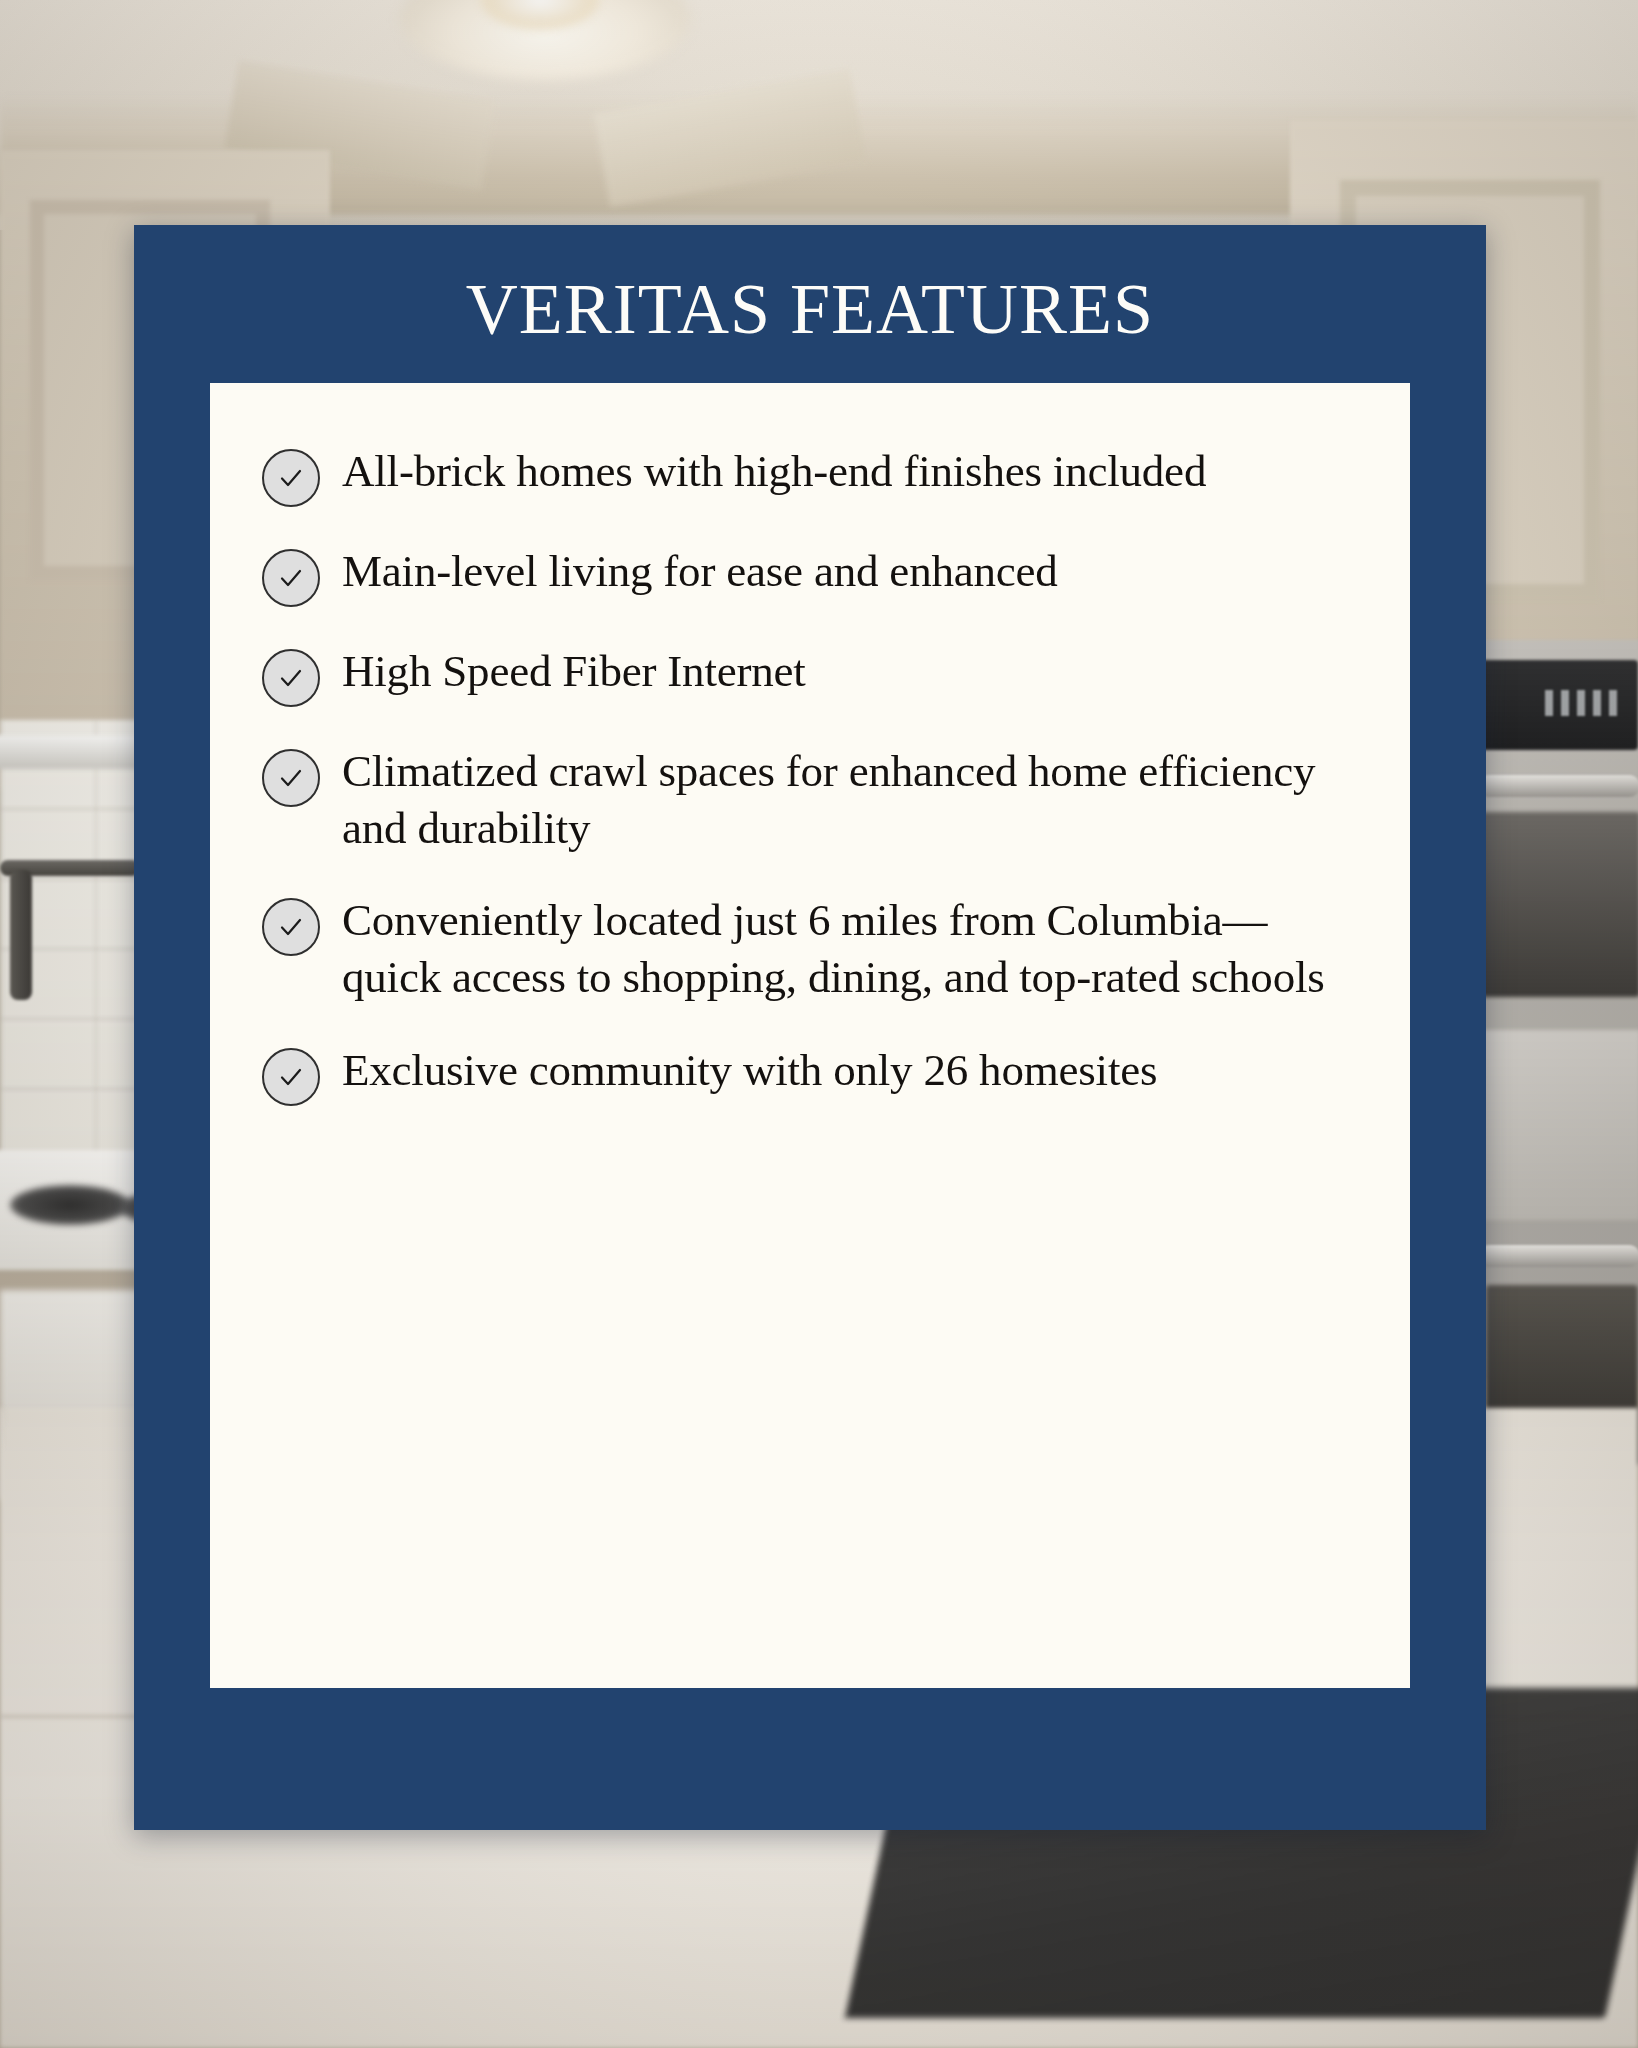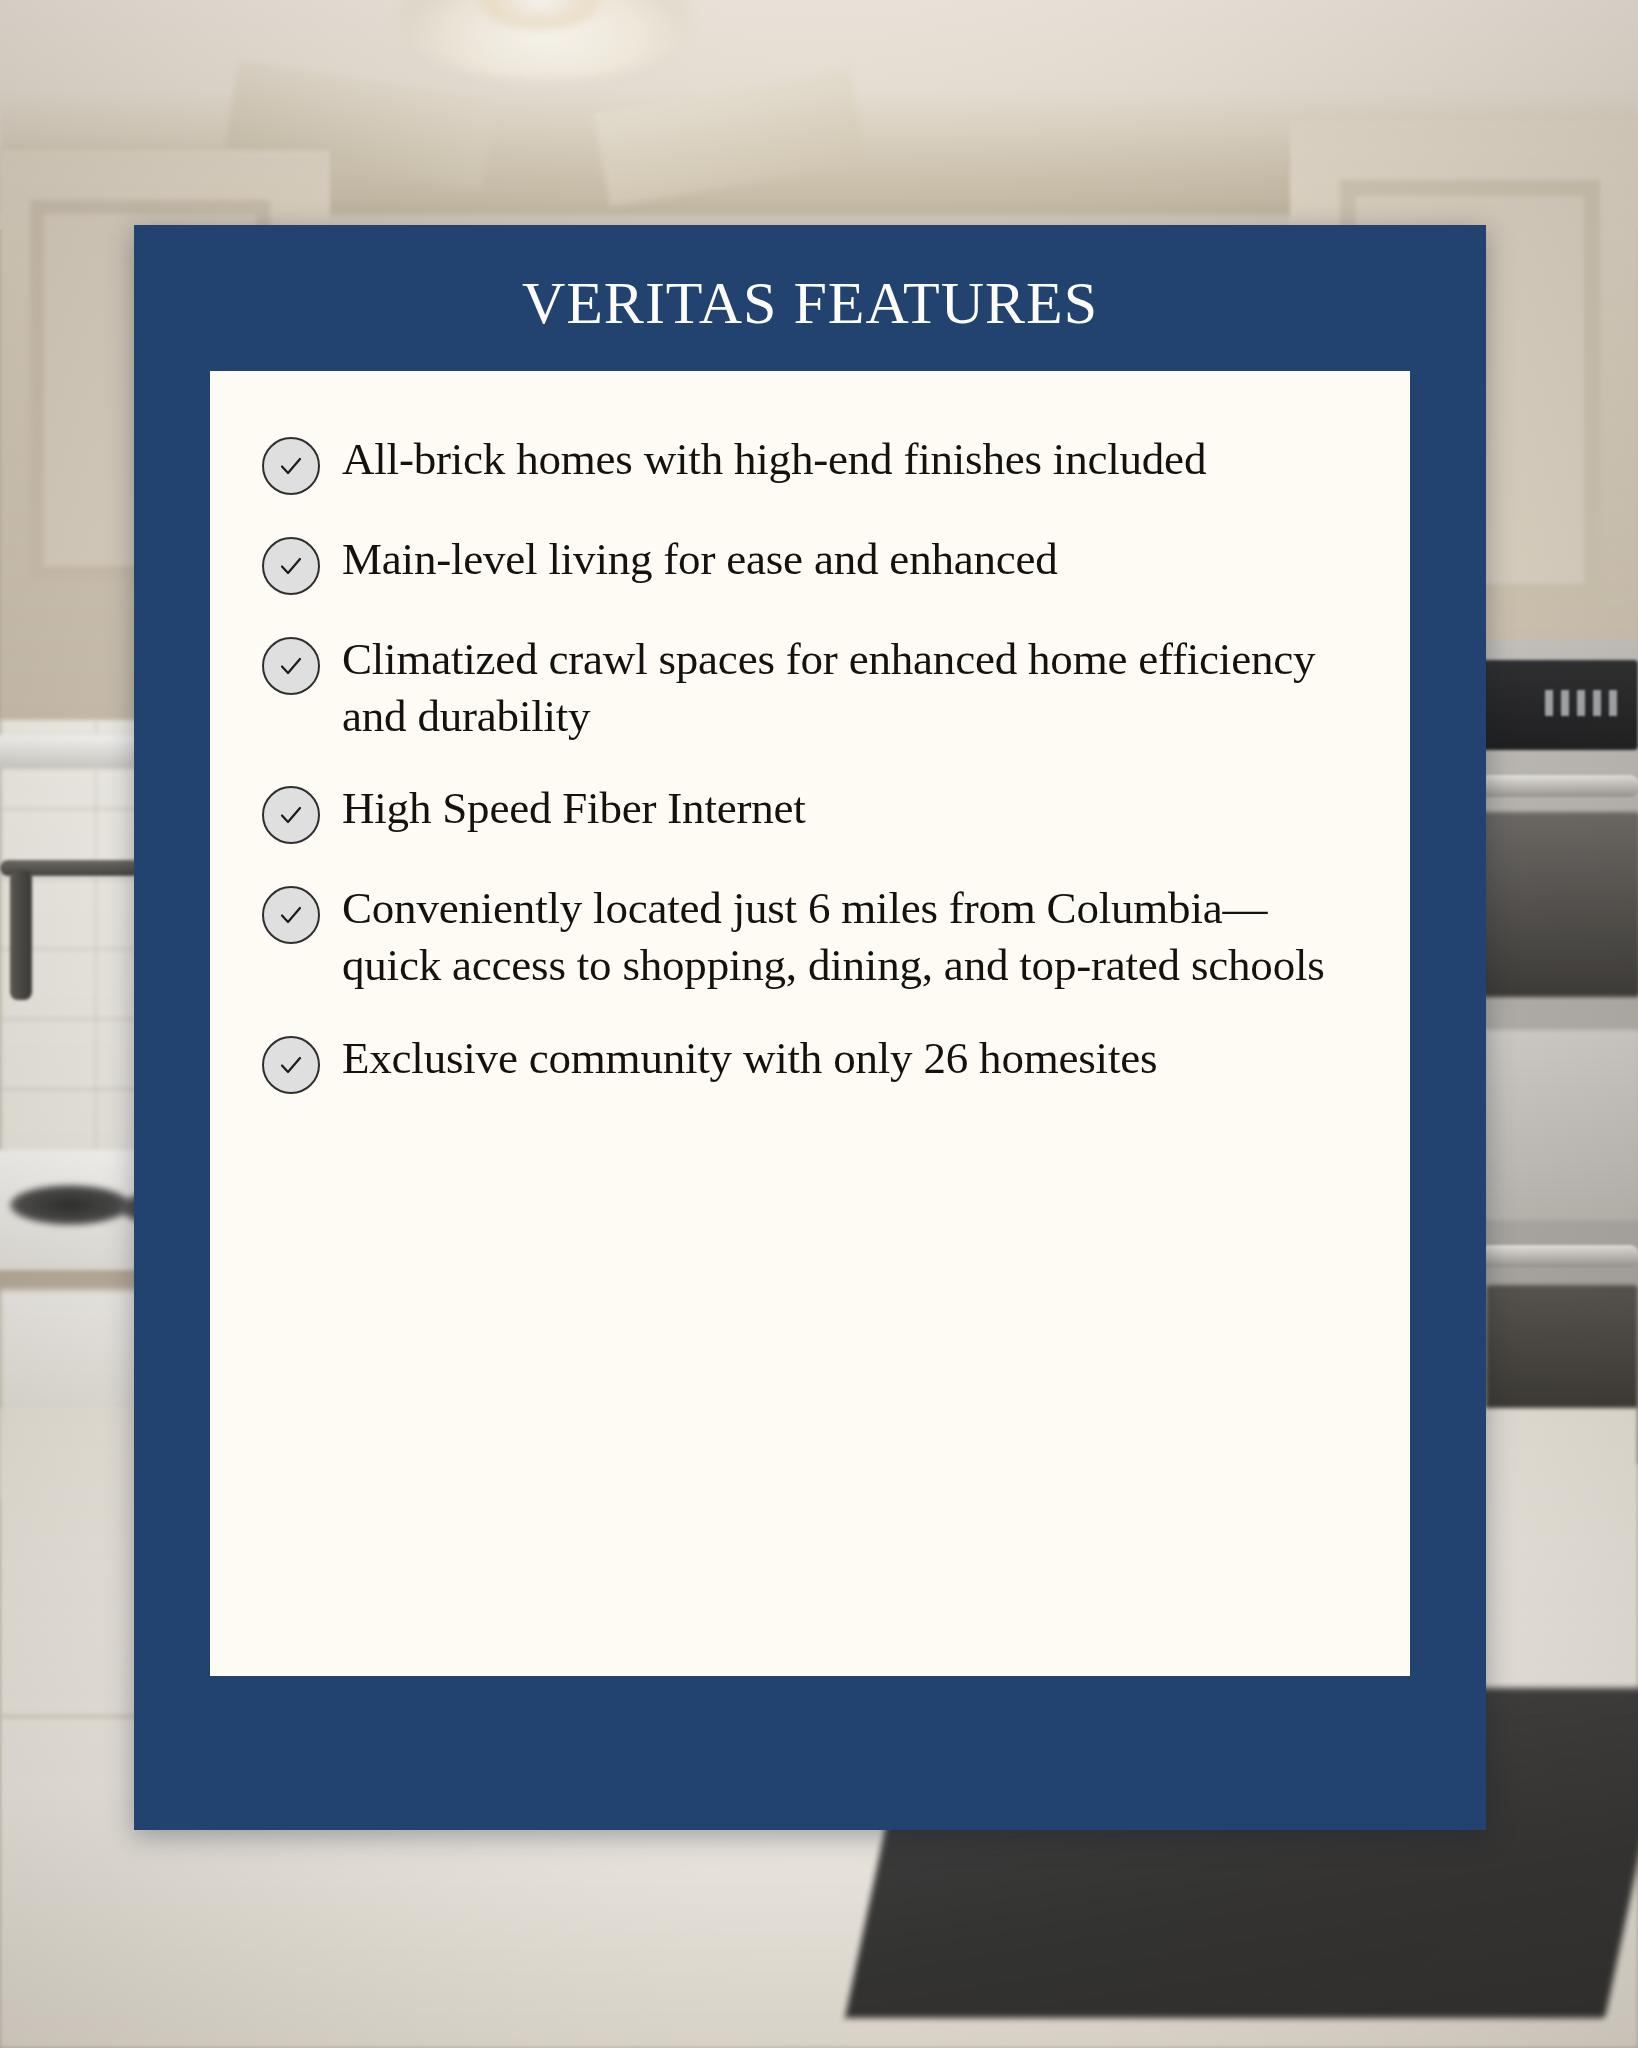--- a/index.html
+++ b/index.html
@@ -232,21 +232,21 @@
     background: #22436f;
     box-shadow: 0 6px 26px rgba(20,30,45,0.35);
     display: flex;
     flex-direction: column;
     align-items: center;
   }
 
   #features-title {
     color: #fdfcf8;
     font-family: "Liberation Serif", serif;
-    font-size: 60px;
+    font-size: 72px;
     line-height: 1.0;
     letter-spacing: 1px;
     font-weight: 400;
     margin-top: 48px;
     margin-bottom: 38px;
     text-align: center;
     white-space: nowrap;
   }
 
   #features-panel {
@@ -356,30 +356,30 @@
         </span>
         <span class="feature-text">Main-level living for ease and enhanced</span>
       </li>
 
       <li class="feature-item">
         <span class="check-badge">
           <svg width="30" height="30" viewBox="0 0 30 30" aria-hidden="true">
             <path d="M6 15.5 L12 22 L24 8" fill="none" stroke="#1b1b1b" stroke-width="2.2" stroke-linecap="round" stroke-linejoin="round"></path>
           </svg>
         </span>
+        <span class="feature-text">High Speed Fiber Internet</span>
+      </li>
+
+      <li class="feature-item">
+        <span class="check-badge">
+          <svg width="30" height="30" viewBox="0 0 30 30" aria-hidden="true">
+            <path d="M6 15.5 L12 22 L24 8" fill="none" stroke="#1b1b1b" stroke-width="2.2" stroke-linecap="round" stroke-linejoin="round"></path>
+          </svg>
+        </span>
         <span class="feature-text">Climatized crawl spaces for enhanced home efficiency and durability</span>
-      </li>
-
-      <li class="feature-item">
-        <span class="check-badge">
-          <svg width="30" height="30" viewBox="0 0 30 30" aria-hidden="true">
-            <path d="M6 15.5 L12 22 L24 8" fill="none" stroke="#1b1b1b" stroke-width="2.2" stroke-linecap="round" stroke-linejoin="round"></path>
-          </svg>
-        </span>
-        <span class="feature-text">High Speed Fiber Internet</span>
       </li>
 
       <li class="feature-item">
         <span class="check-badge">
           <svg width="30" height="30" viewBox="0 0 30 30" aria-hidden="true">
             <path d="M6 15.5 L12 22 L24 8" fill="none" stroke="#1b1b1b" stroke-width="2.2" stroke-linecap="round" stroke-linejoin="round"></path>
           </svg>
         </span>
         <span class="feature-text">Conveniently located just 6 miles from Columbia—quick access to shopping, dining, and top-rated schools</span>
       </li>

